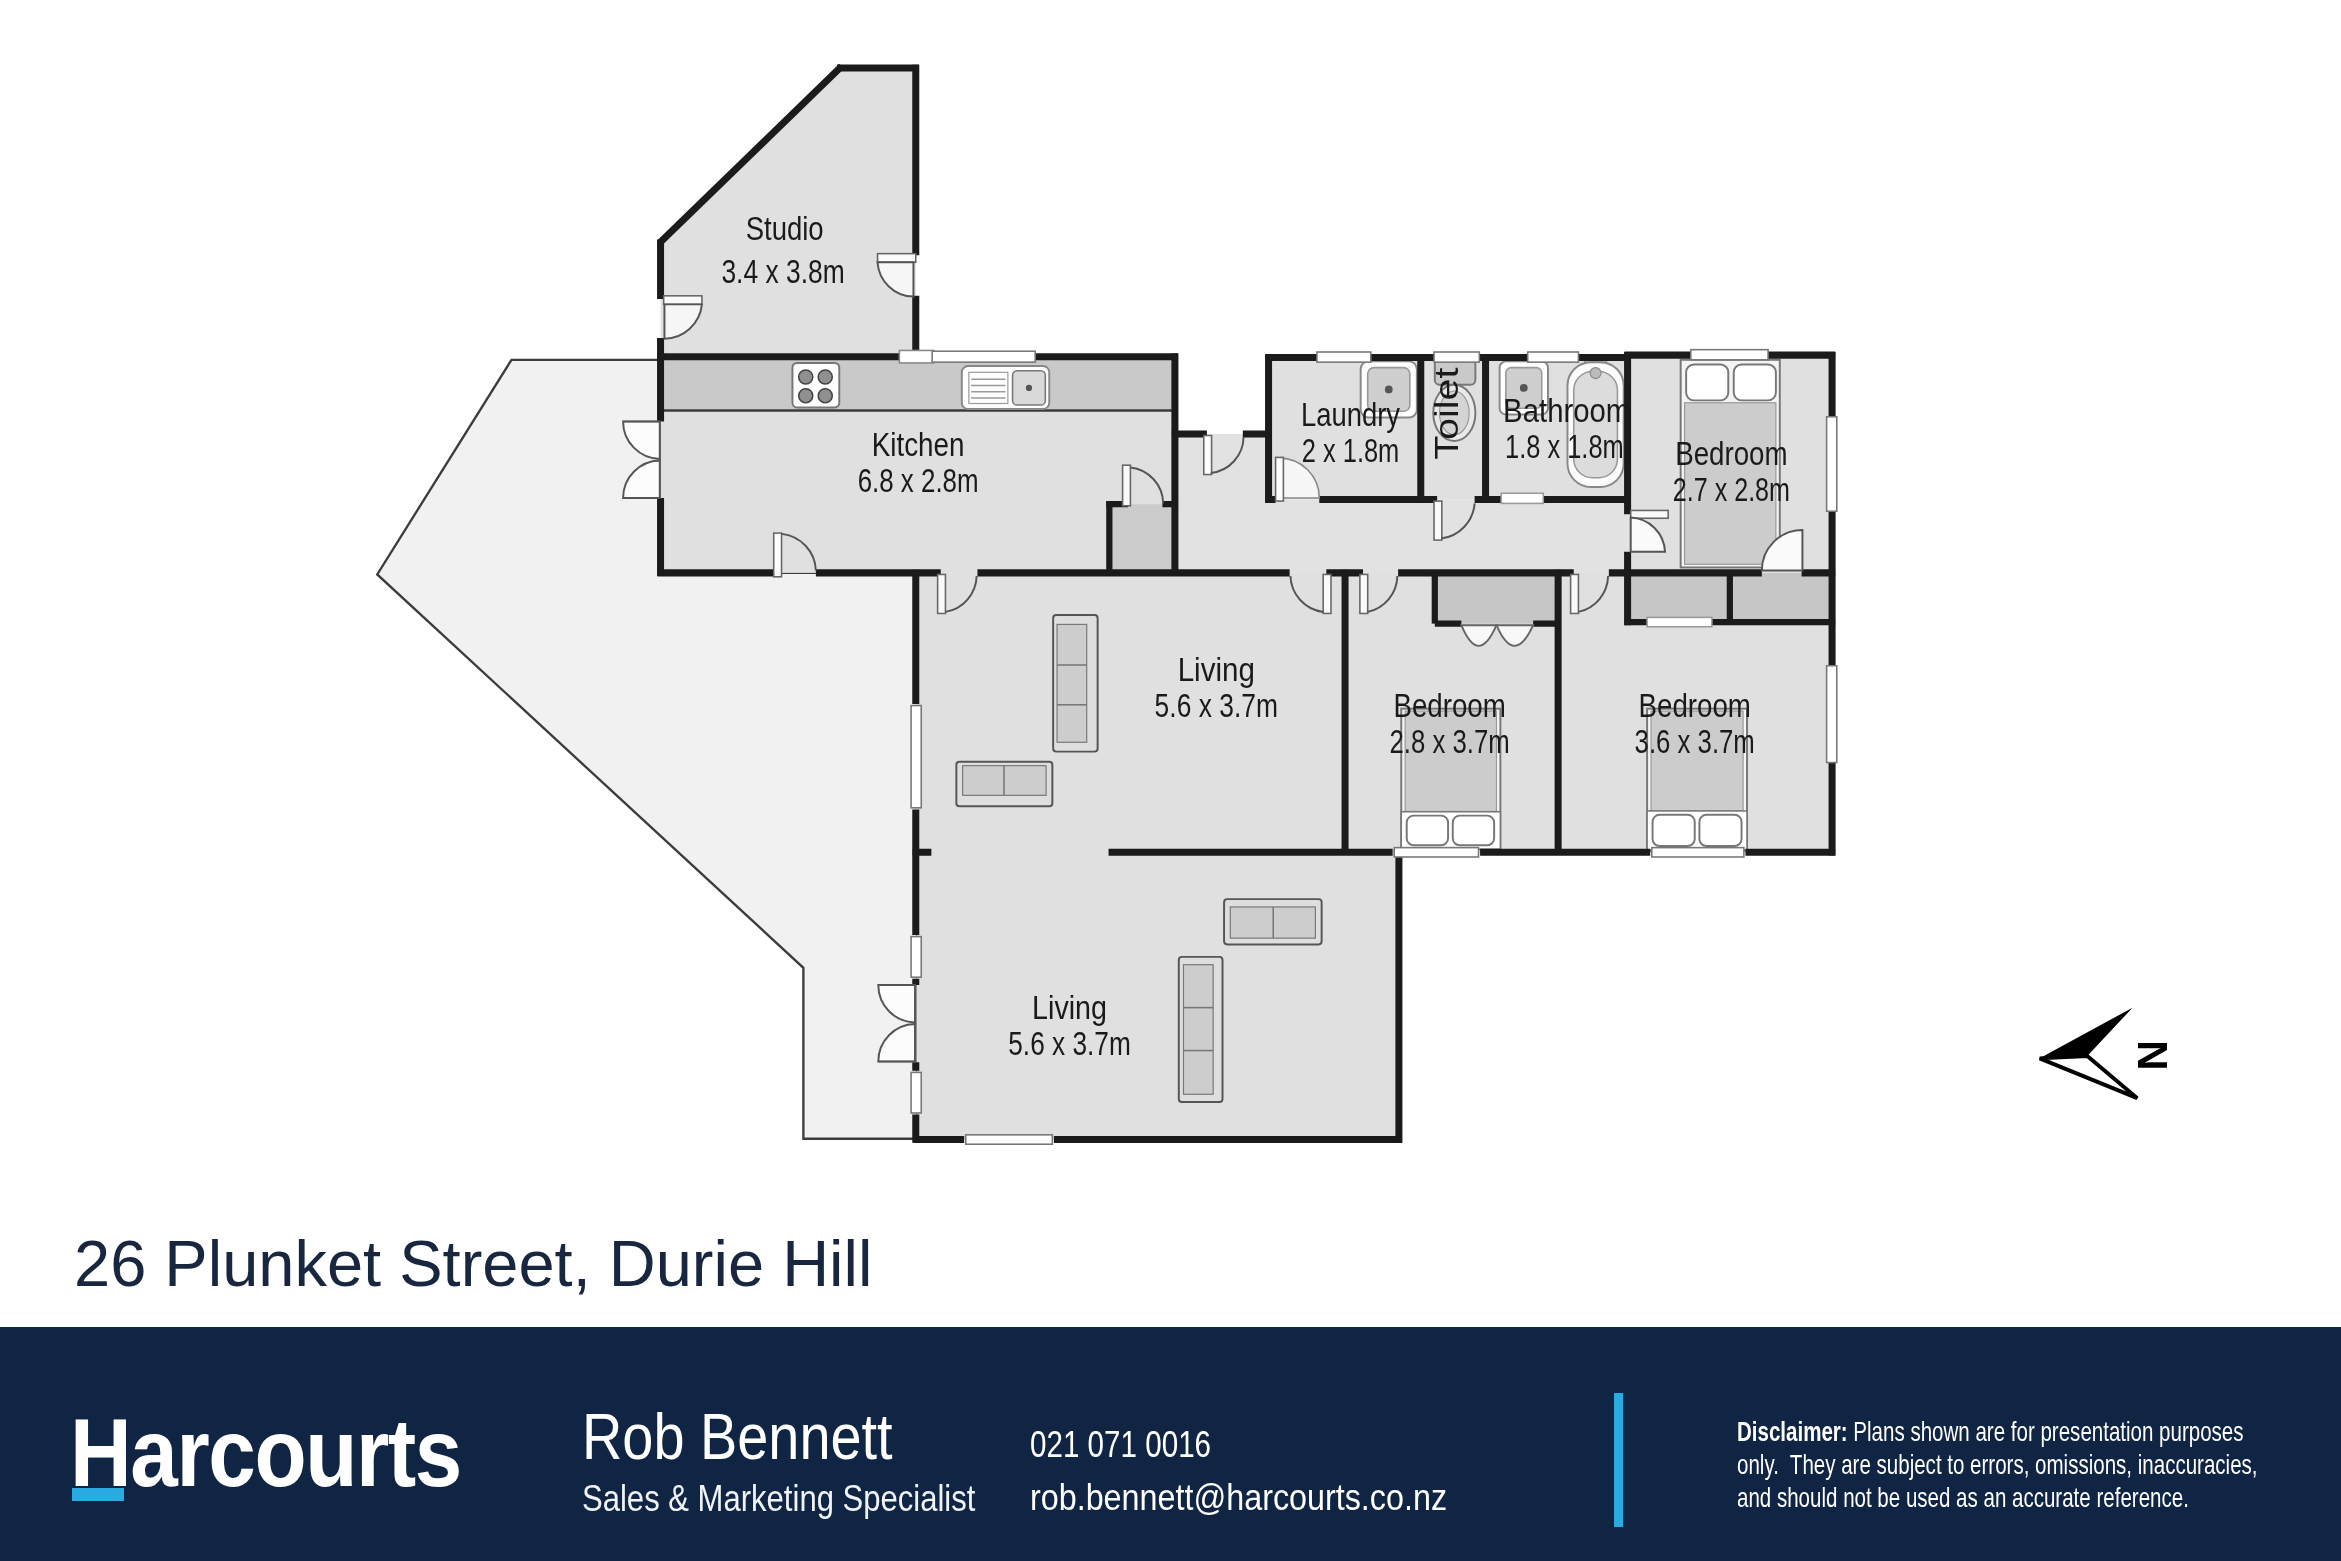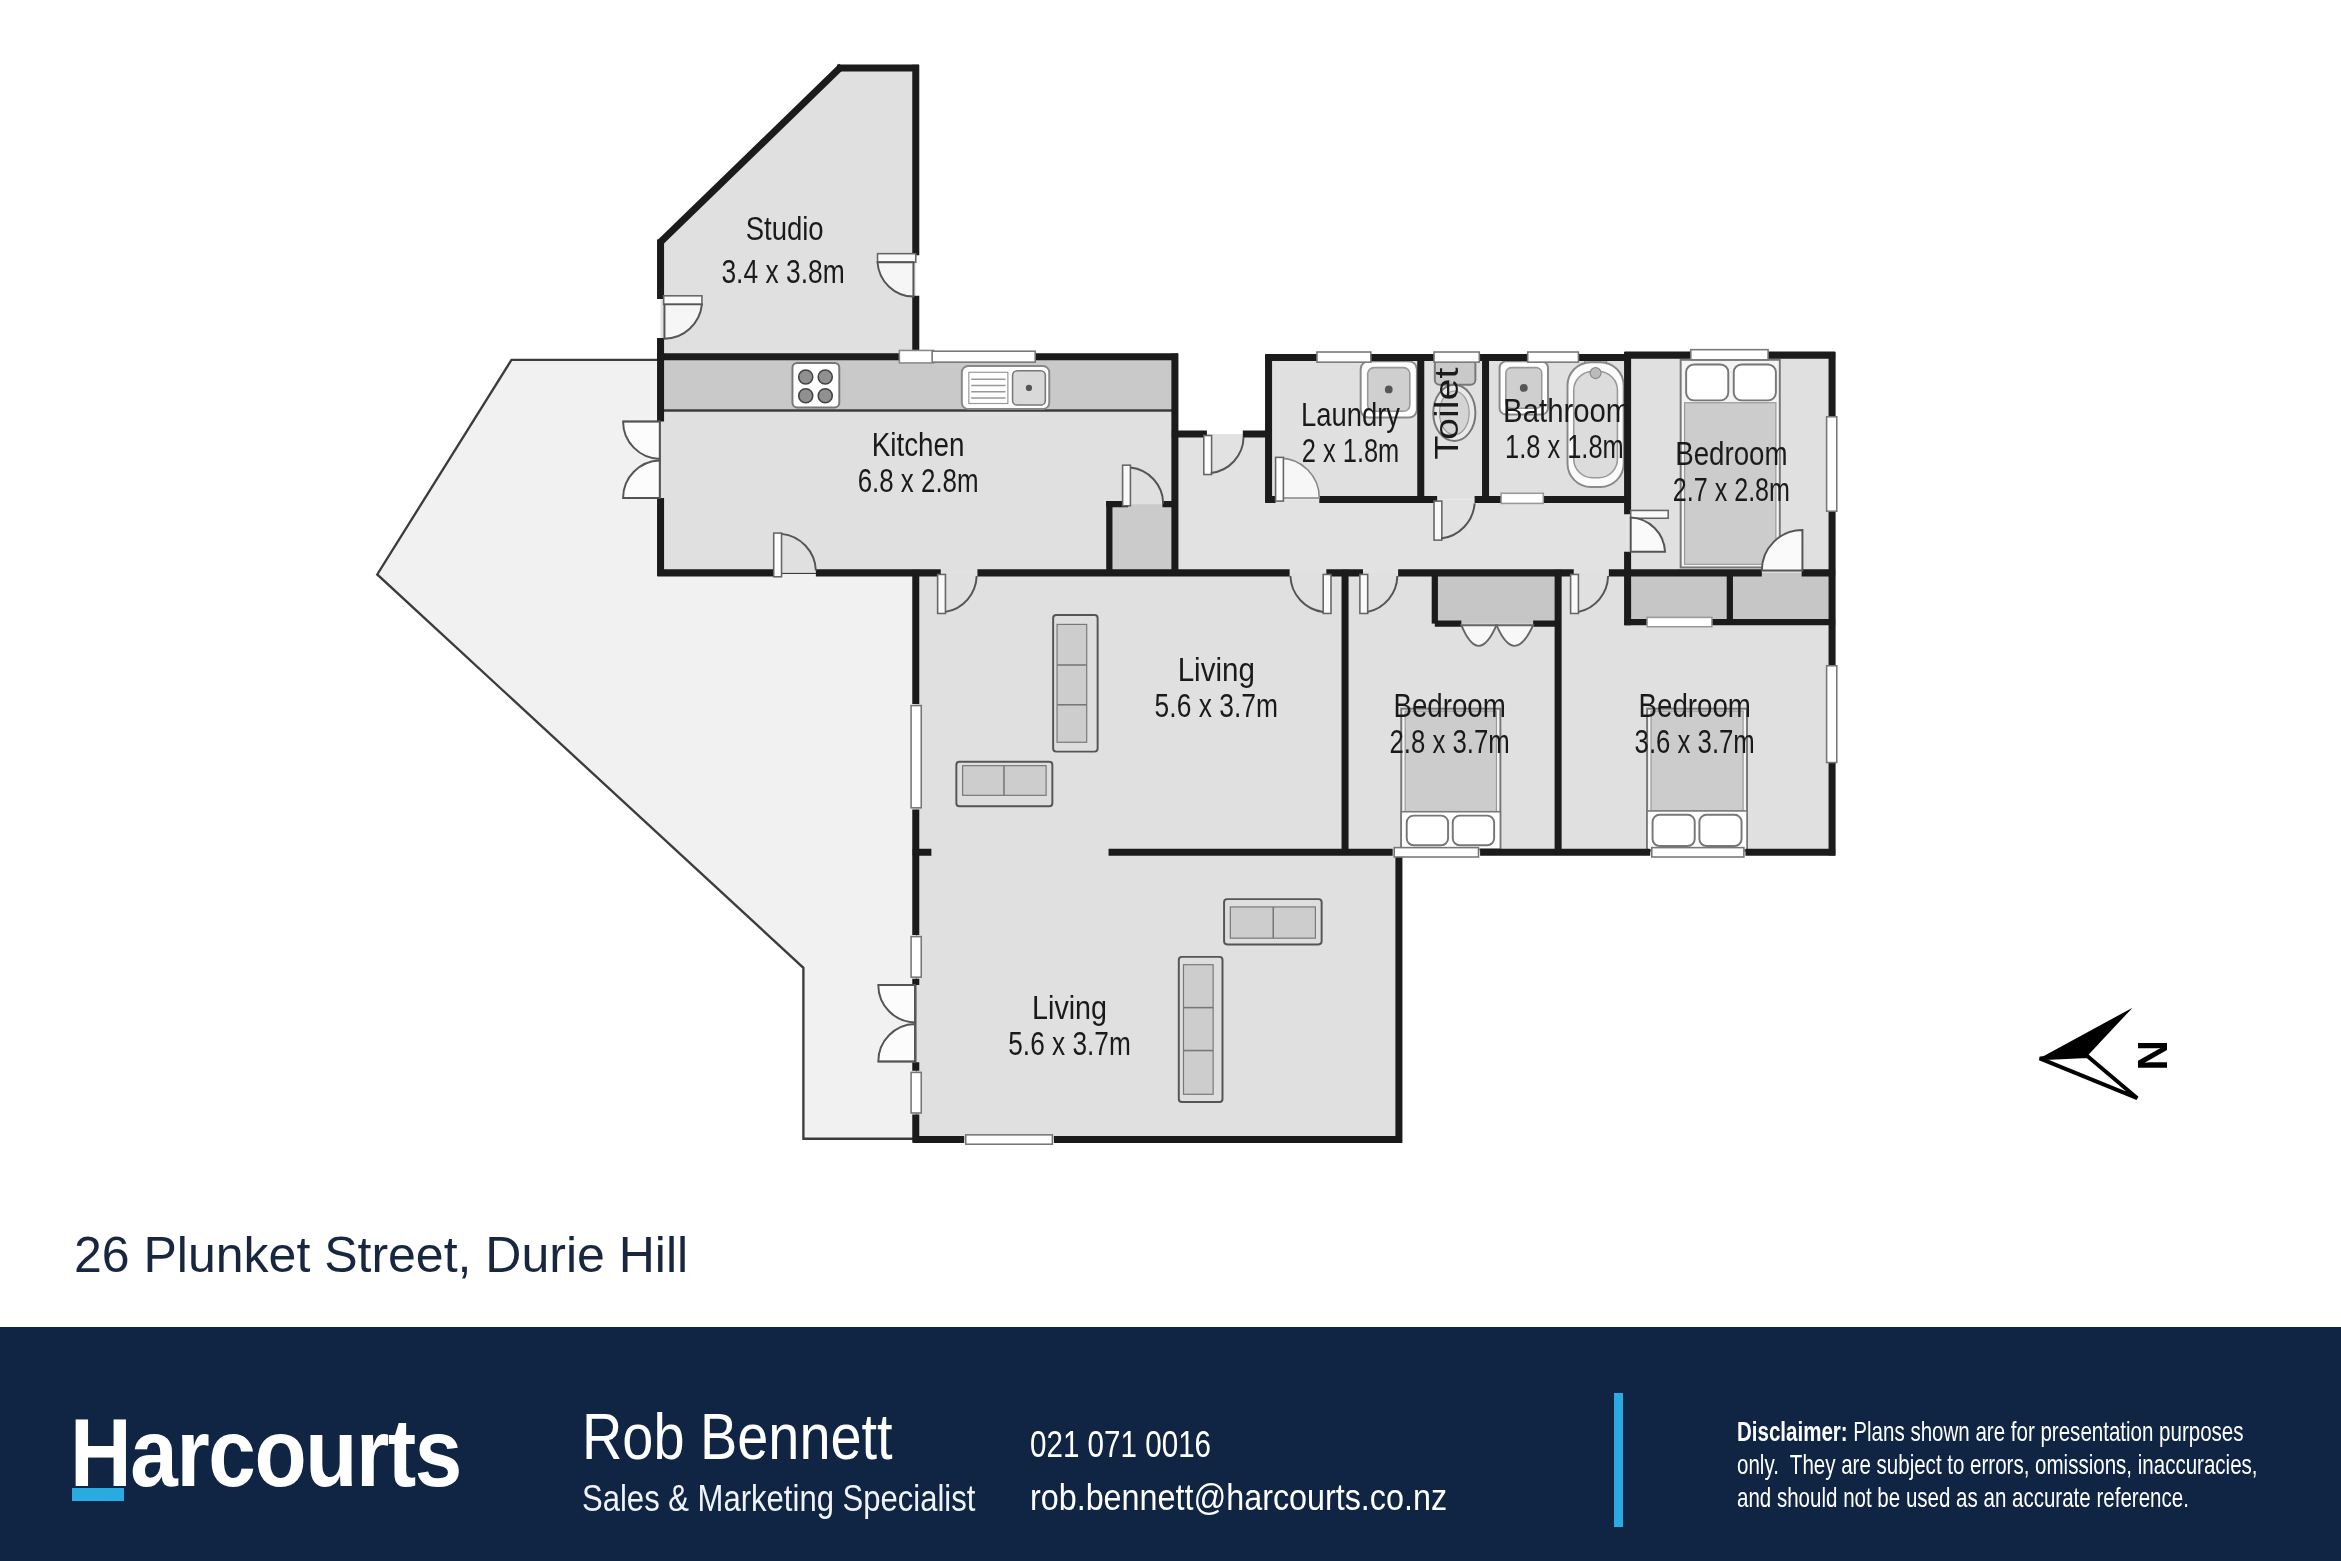--- a/index.html
+++ b/index.html
@@ -1,18 +1,18 @@
 <!DOCTYPE html>
 <html style="font-size:12.5px"><head>
 <meta charset="utf-8">
 <style>
   html,body{margin:0;padding:0;background:#ffffff;}
   body{width:2342px;height:1561px;position:relative;font-family:"Liberation Sans", sans-serif;}
   #plan{position:absolute;left:0;top:0;}
-  .addr{position:absolute;left:74px;top:1226px;font-size:50px;font-weight:400;color:#18273f;letter-spacing:0px;white-space:nowrap;}
+  .addr{position:absolute;left:74px;top:1226px;font-size:65px;font-weight:400;color:#18273f;letter-spacing:0px;white-space:nowrap;}
   #bar{position:absolute;left:0;top:1327px;width:2342px;height:234px;background:#0f2543;}
   .logo{position:absolute;left:70px;top:1397px;font-size:97px;font-weight:700;color:#ffffff;letter-spacing:-1.6px;transform-origin:left top;transform:scaleX(0.881);white-space:nowrap;}
   .logoline{position:absolute;left:72px;top:1488px;width:52px;height:12.5px;background:#29abe2;}
   .agent{position:absolute;left:582px;top:1400px;font-size:64px;font-weight:400;color:#ffffff;transform-origin:left top;transform:scaleX(0.873);white-space:nowrap;}
   .role{position:absolute;left:582px;top:1478px;font-size:37px;font-weight:400;color:#f0f3f7;transform-origin:left top;transform:scaleX(0.839);white-space:nowrap;}
   .phone{position:absolute;left:1030px;top:1424px;font-size:37px;color:#ffffff;transform-origin:left top;transform:scaleX(0.80);white-space:nowrap;}
   .email{position:absolute;left:1030px;top:1477px;font-size:37px;color:#ffffff;transform-origin:left top;transform:scaleX(0.873);white-space:nowrap;}
   .cyanbar{position:absolute;left:1614px;top:1393px;width:8.6px;height:134px;background:#29abe2;}
   .disc{position:absolute;left:1737px;top:1415px;font-size:28px;line-height:33px;color:#ffffff;transform-origin:left top;transform:scaleX(0.733);white-space:nowrap;}
 </style>

